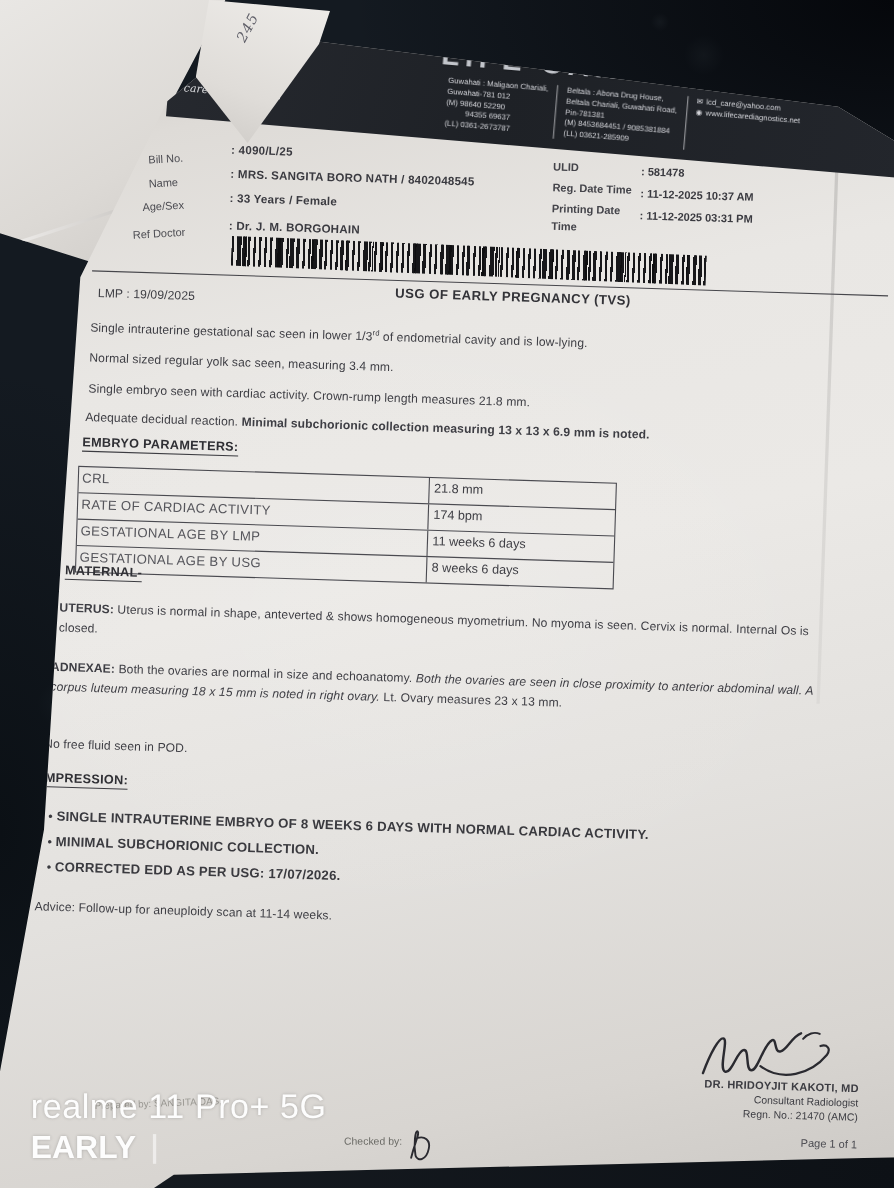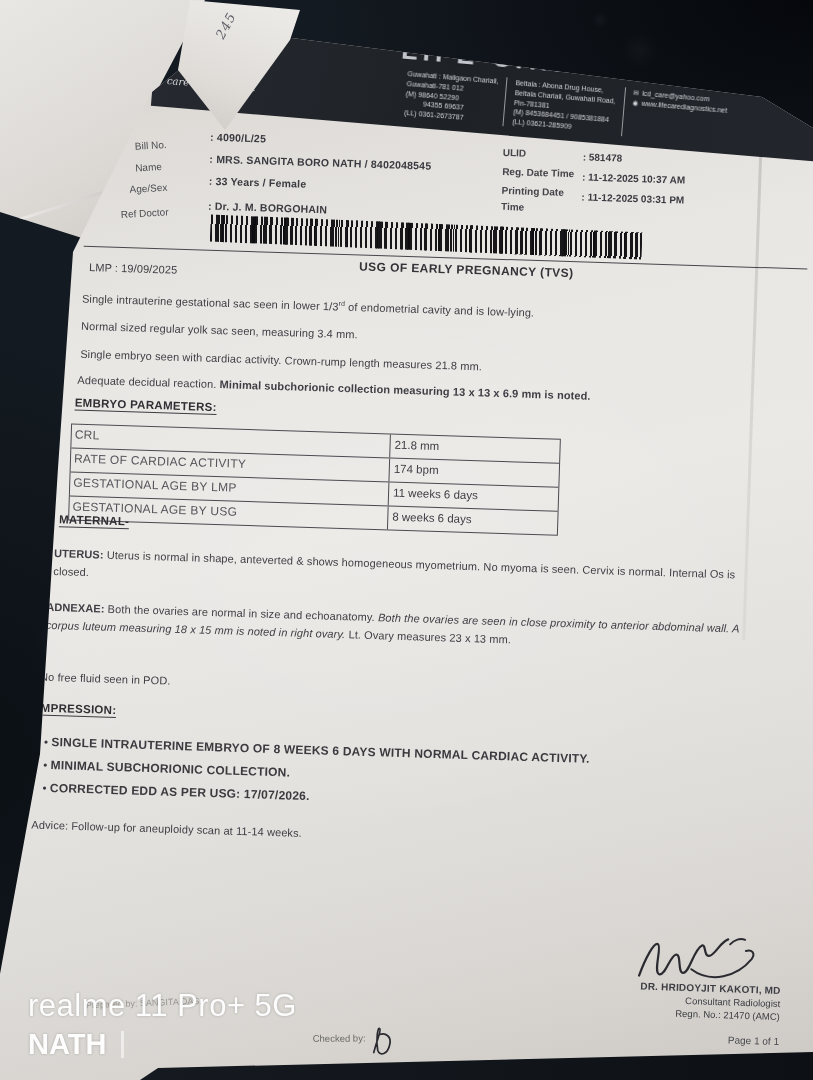--- a/index.html
+++ b/index.html
@@ -278,16 +278,16 @@
 
 <div class="bent-corner">
   <span class="corner-note">245</span>
 </div>
 
 <div class="bottom-strip"></div>
 
 <div class="watermark">
   <div class="wm-line1">realme 11 Pro+ 5G</div>
   <div class="wm-line2">
-    <span>NATH</span>
+    <span>EARLY</span>
     <span class="wm-divider"></span>
   </div>
 </div>
 
 </body></html>

